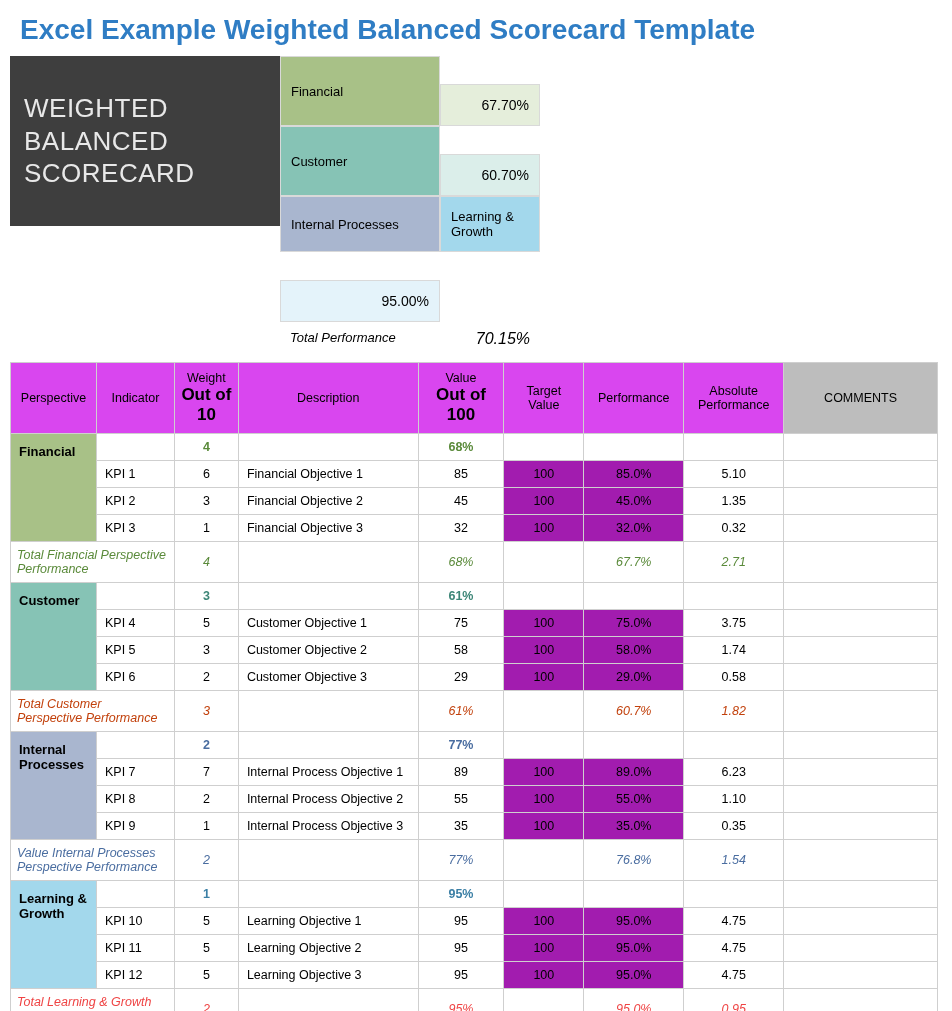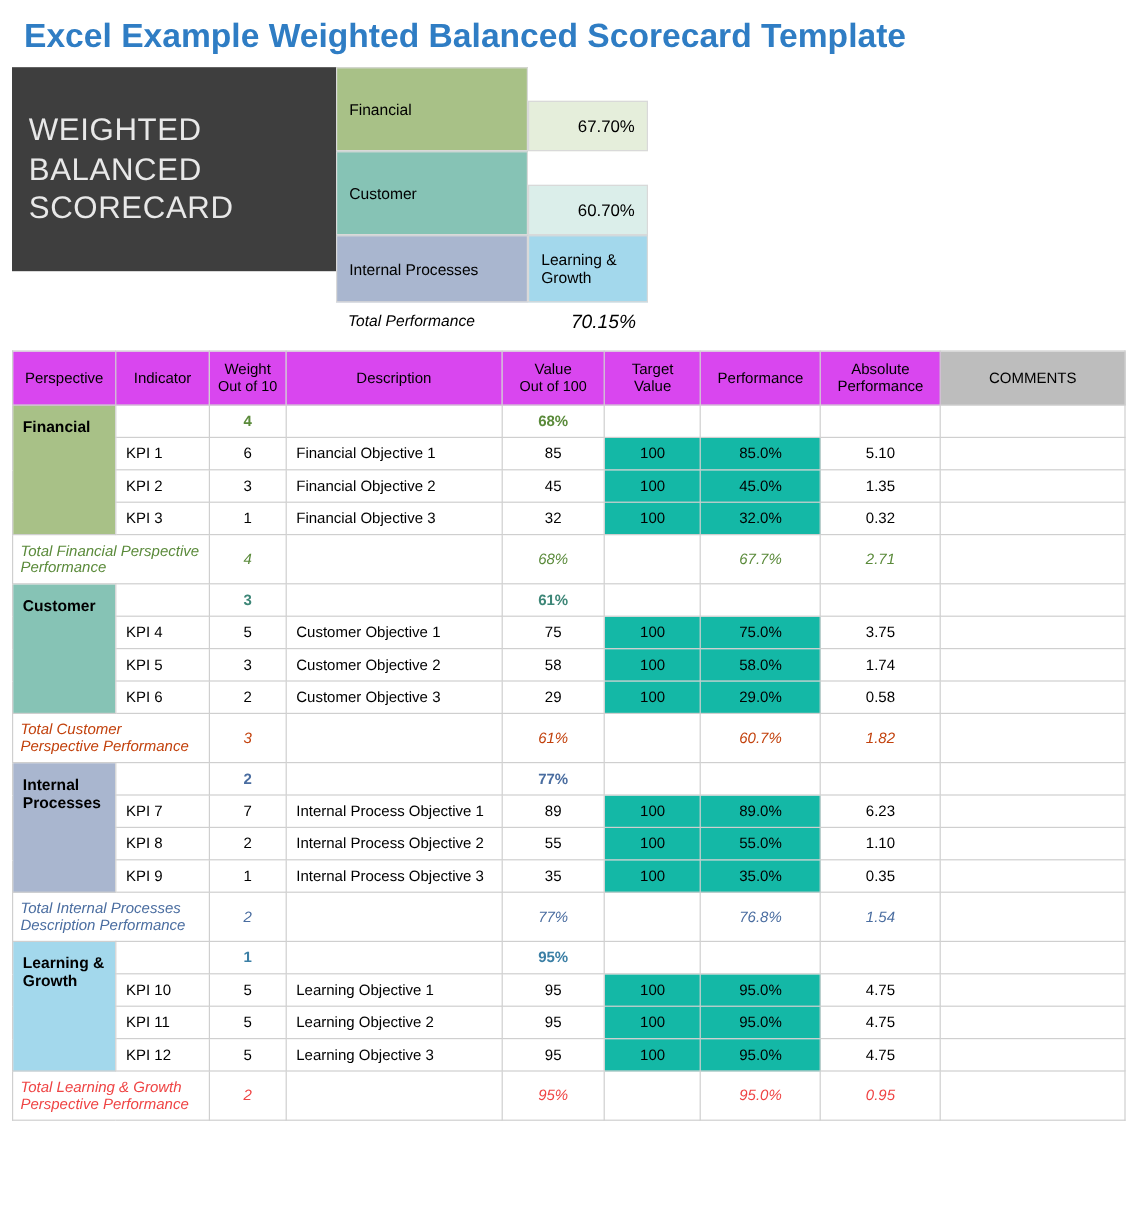--- a/index.html
+++ b/index.html
@@ -52,34 +52,34 @@
   .col-persp { width: 86px; }
   .col-ind   { width: 78px; margin-top: 40px; }
   .col-wt    { width: 64px; text-align:center; }
   .col-desc  { width: 180px; }
   .col-val   { width: 86px; text-align:center; }
   .col-tgt   { width: 80px; text-align:center; }
   .col-perf  { width: 100px; text-align:center; }
   .col-abs   { width: 100px; text-align:center; }
   .col-com   { width: 154px; background:#bdbdbd !important; }
 
-  .hdr-row .sub { font-size: 12px; display:block; }
+  .hdr-row .sub { font-size: 17px; display:block;font-weight:bold; }
 
   .sec-first td { font-weight: bold; }
   .sec-financial td { background:#e5eedb; } .sec-financial .persp{ background:#a8c187;}
   .sec-customer  td { background:#dbeeea; } .sec-customer  .persp{ background:#86c3b5;}
   .sec-internal  td { background:#e0e6ef; } .sec-internal  .persp{ background:#a9b6cf;}
   .sec-learning  td { background:#e4f3fa; } .sec-learning  .persp{ background:#a3d8ec;}
 
   .sec-financial .persp, .sec-customer .persp, .sec-internal .persp, .sec-learning .persp{
     vertical-align: top; font-size:13px; padding-top:10px;
   }
 
   .kpi td { background:#fff; }
-  .kpi .col-tgt, .kpi .col-perf { background:#14b8a6; }
+  .kpi .col-tgt, .kpi .col-perf { background:#a21caf; }
   .big-center { text-align:center; font-size:16px; }
   .mid-center { text-align:center; font-size:15px; }
 
   .tot-sec td { font-style: italic; font-size:12px; }
   .tot-sec .lab-span { padding-left: 6px; }
   .tot-financial td { background:#eef4e6; color:#5a8a3a; }
   .tot-customer  td { background:#e6f2ef; color:#c2410c; }
   .tot-internal  td { background:#e8eef7; color:#4a6da0; }
   .tot-learning  td { background:#ebf5fb; color:#ef4444; }
 
@@ -92,20 +92,21 @@
 
 <div class="header-block">
   <div class="title-box">WEIGHTED BALANCED SCORECARD</div>
   <div class="summary-table">
     <div class="lab f-bg">Financial</div>
     <div class="val f-bgl">67.70%</div>
     <div class="lab cu-bg">Customer</div>
     <div class="val cu-bgl">60.70%</div>
     <div class="lab ip-bg">Internal Processes</div>
     <div class="lab lg-bg">Learning &amp; Growth</div>
+    <div class="val lg-bgl">95.00%</div>
   </div>
 </div>
 <div class="tot-row">
   <div></div>
   <div class="tot-lab">Total Performance</div>
   <div class="tot-val">70.15%</div>
 </div>
 
 <table class="sc">
   <thead>
@@ -259,21 +260,21 @@
       <td class="col-ind">KPI 9</td>
       <td class="col-wt big-center">1</td>
       <td class="col-desc">Internal Process Objective 3</td>
       <td class="col-val big-center">35</td>
       <td class="col-tgt mid-center">100</td>
       <td class="col-perf mid-center">35.0%</td>
       <td class="col-abs mid-center">0.35</td>
       <td class=""></td>
       </tr>
       <tr class="tot-sec tot-internal">
-    <td colspan="2" class="lab-span">Total Internal Processes Description Performance</td>
+    <td colspan="2" class="lab-span">Value Internal Processes Perspective Performance</td>
     <td class="col-wt mid-center">2</td>
     <td></td>
     <td class="col-val mid-center">77%</td>
     <td></td>
     <td class="col-perf mid-center">76.8%</td>
     <td class="col-abs mid-center">1.54</td>
     <td></td>
       </tr>
       <tr class="sec-first sec-learning">
     <td class="persp" rowspan="4">Learning &amp; Growth</td>

